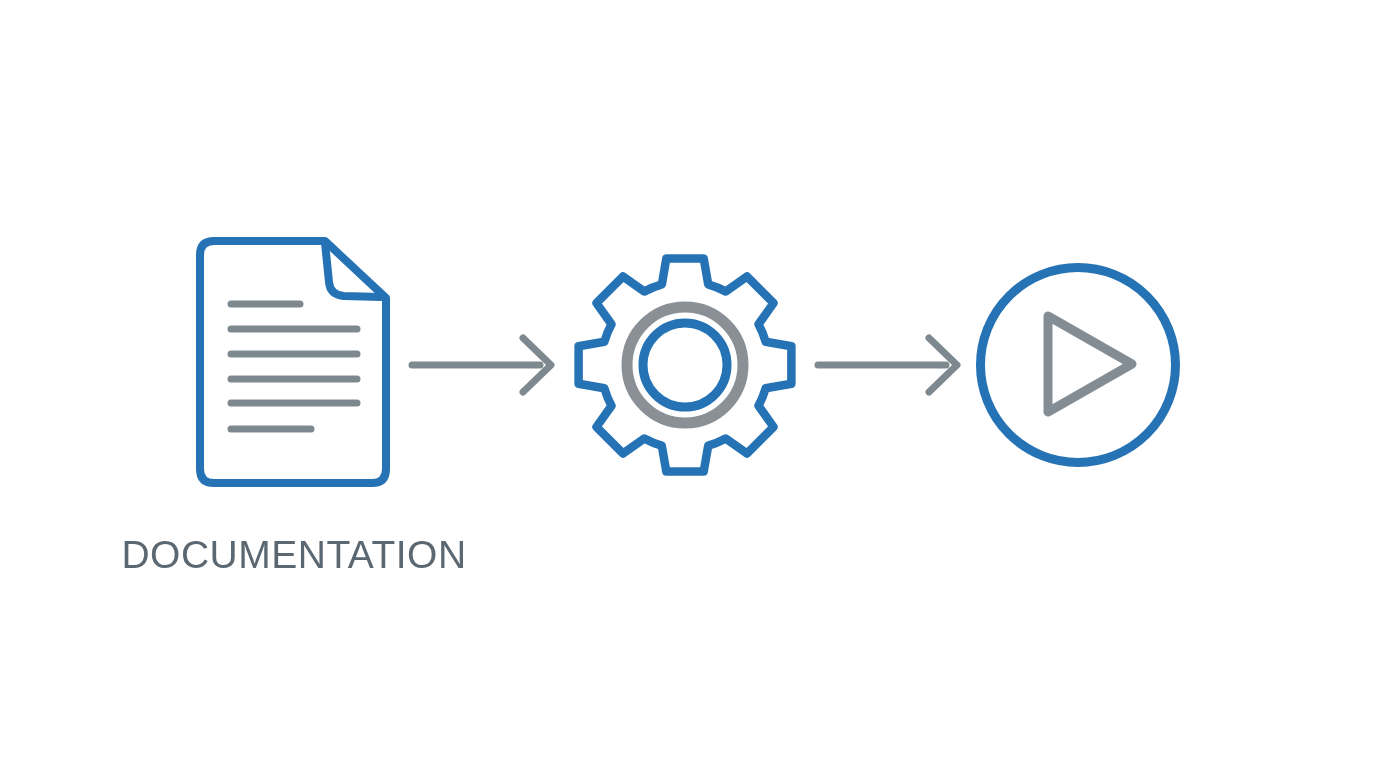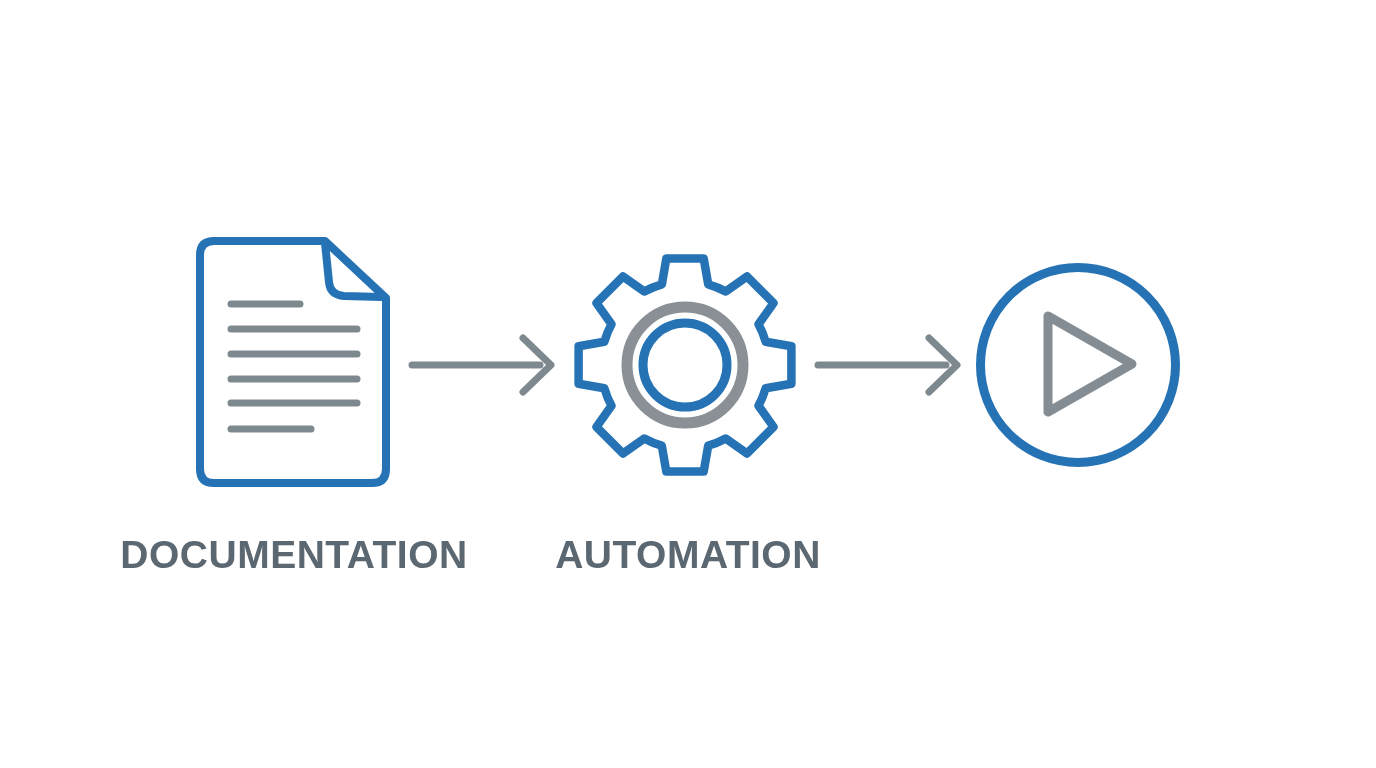--- a/index.html
+++ b/index.html
@@ -15,21 +15,21 @@
     background: #ffffff;
     overflow: hidden;
   }
   .icon-abs { position: absolute; display: block; }
   .step-label {
     position: absolute;
     top: 533px;
     width: 400px;
     text-align: center;
     font-size: 39px;
-    font-weight: 700;
+    font-weight: 400;
     letter-spacing: 0.5px;
     color: #5b6771;
     white-space: nowrap;
   }
   #label-documentation { left: 94px; }
   #label-automation    { left: 488px; }
   #label-publication   { left: 881px; }
 </style>
 </head>
 <body>
@@ -76,15 +76,14 @@
       <path d="M 119,4 L 147,31 L 119,58"></path>
     </g>
   </svg>
 
   <svg class="icon-abs" style="left:971px; top:258px;" width="214" height="214" viewBox="0 0 214 214" aria-hidden="true">
     <circle cx="107" cy="107" r="97.5" fill="none" stroke="#2573b5" stroke-width="9"></circle>
     <path d="M 77,58 L 161,106 L 77,154 Z" fill="none" stroke="#848d93" stroke-width="9" stroke-linejoin="round"></path>
   </svg>
 
   <div class="step-label" id="label-documentation">DOCUMENTATION</div>
-  <div class="step-label" id="label-automation">AUTOMATION</div>
 
 </div>
 
 </body></html>

